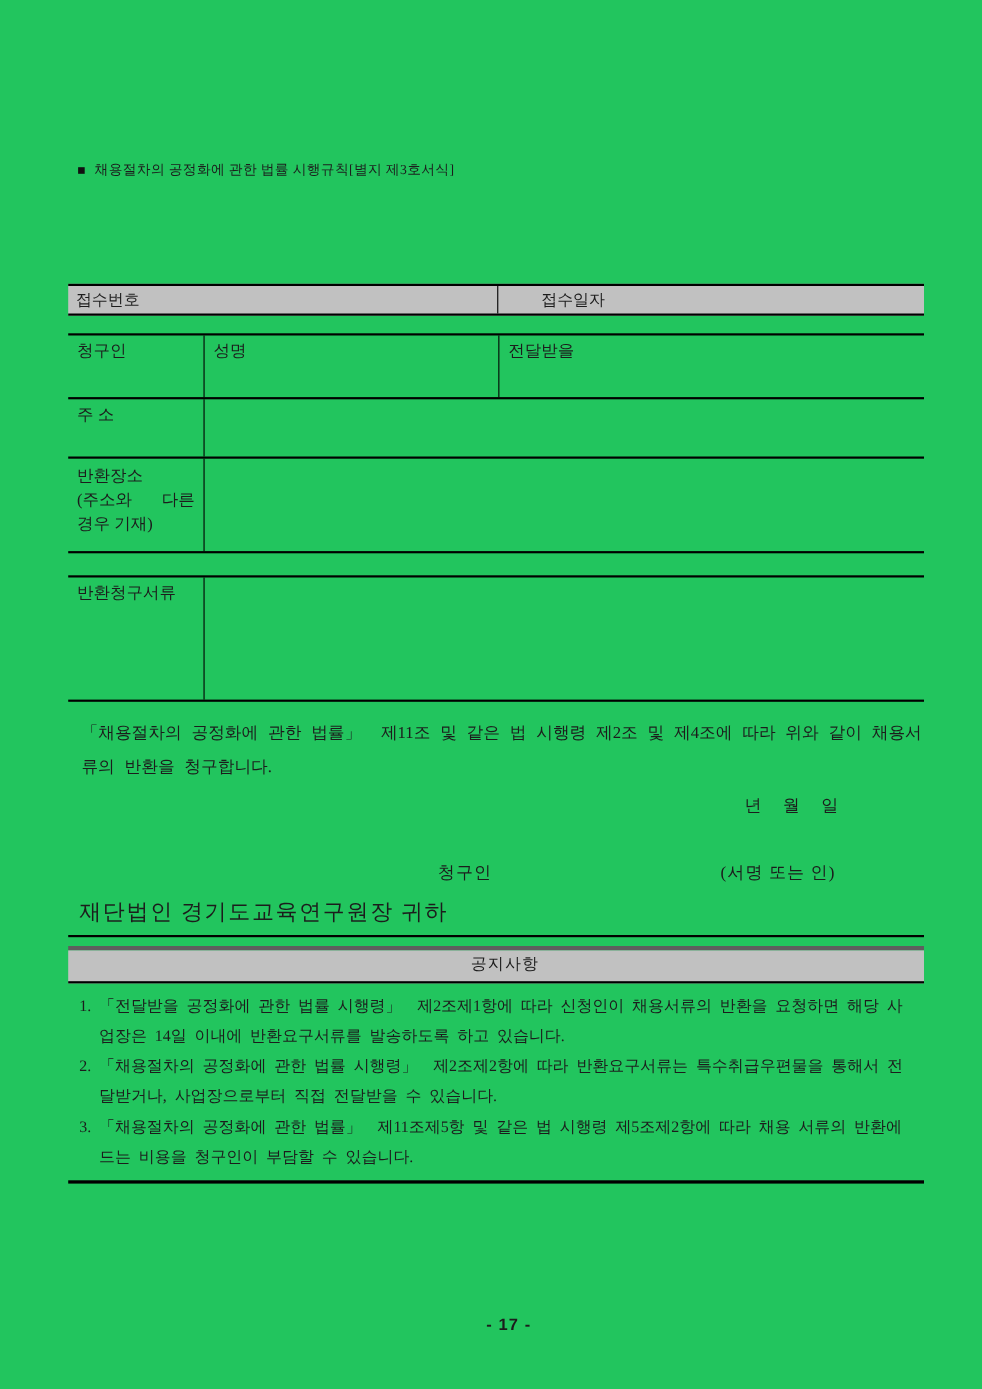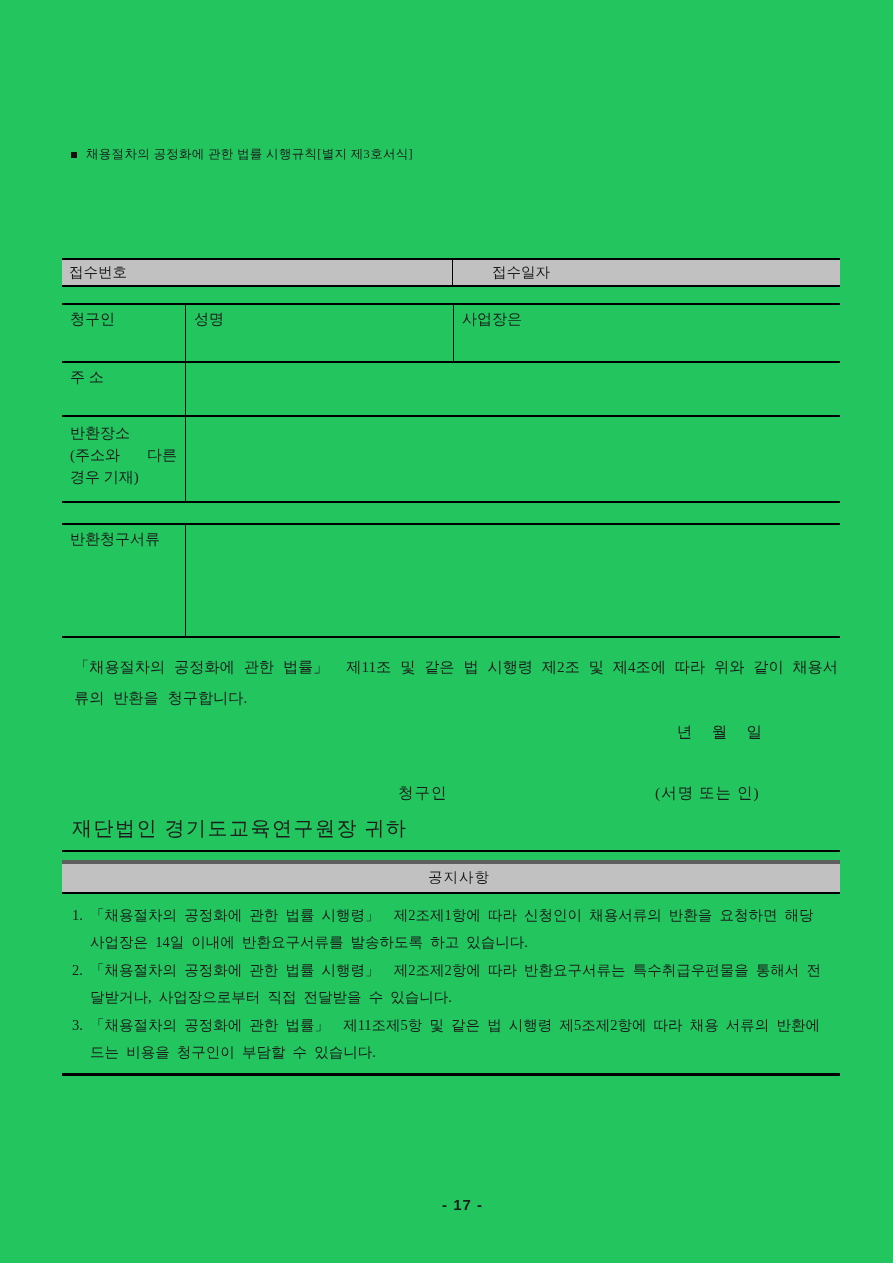--- a/index.html
+++ b/index.html
@@ -140,21 +140,21 @@
   <div class="form-table">
     <div class="row rowA">
       <div class="lab cellpad">
         <span>청구인</span>
       </div>
       <div class="mid cellpad">
         <span>성명</span>
         <span></span>
       </div>
       <div class="end cellpad">
-        <span>사업장은</span>
+        <span>전달받을</span>
         <span></span>
       </div>
     </div>
     <div class="row rowB">
       <div class="lab cellpad">
         <span>주 소</span>
       </div>
       <div class="wide cellpad">
         <span></span>
       </div>
@@ -189,21 +189,21 @@
 
   <div class="addressee">재단법인 경기도교육연구원장 귀하</div>
 
   <div class="rule"></div>
 
   <div class="notice-box">
     <div class="notice-header">공지사항</div>
     <div class="notice-body">
       <div class="notice-item">
         <span class="num">1.</span>
-        <span class="txt prewrap">「채용절차의 공정화에 관한 법률 시행령」  제2조제1항에 따라 신청인이 채용서류의 반환을 요청하면 해당 사업장은 14일 이내에 반환요구서류를 발송하도록 하고 있습니다.</span>
+        <span class="txt prewrap">「전달받을 공정화에 관한 법률 시행령」  제2조제1항에 따라 신청인이 채용서류의 반환을 요청하면 해당 사업장은 14일 이내에 반환요구서류를 발송하도록 하고 있습니다.</span>
       </div>
       <div class="notice-item">
         <span class="num">2.</span>
         <span class="txt prewrap">「채용절차의 공정화에 관한 법률 시행령」  제2조제2항에 따라 반환요구서류는 특수취급우편물을 통해서 전달받거나, 사업장으로부터 직접 전달받을 수 있습니다.</span>
       </div>
       <div class="notice-item">
         <span class="num">3.</span>
         <span class="txt prewrap">「채용절차의 공정화에 관한 법률」  제11조제5항 및 같은 법 시행령 제5조제2항에 따라 채용 서류의 반환에 드는 비용을 청구인이 부담할 수 있습니다.</span>
       </div>
     </div>

